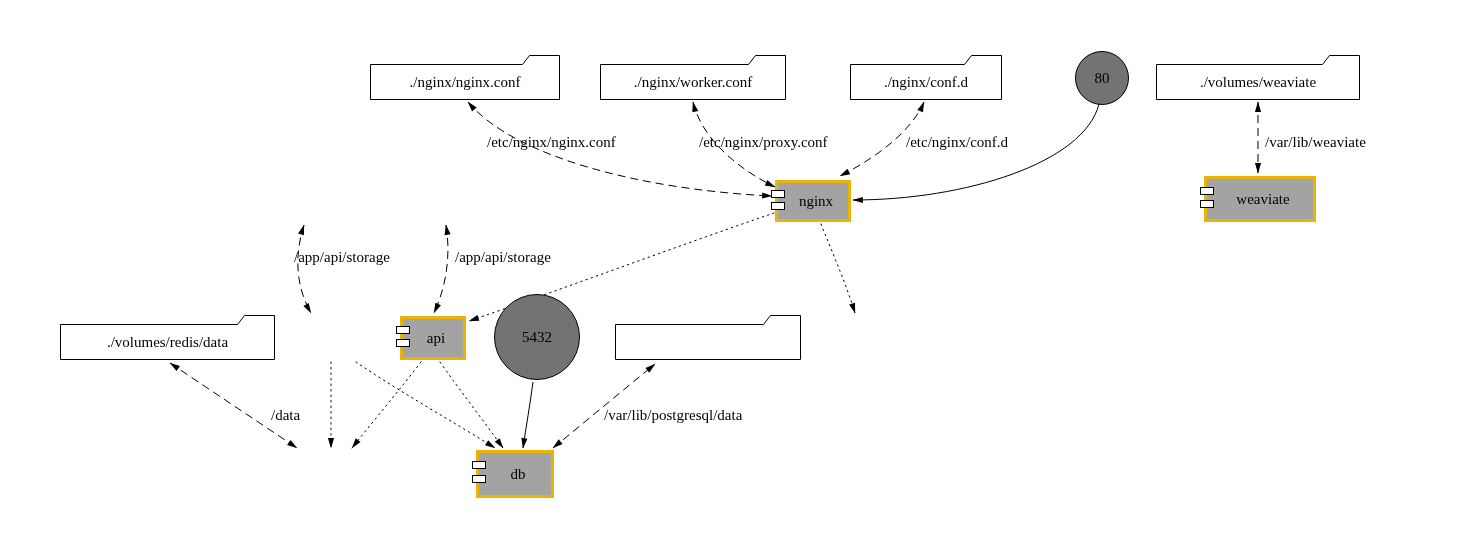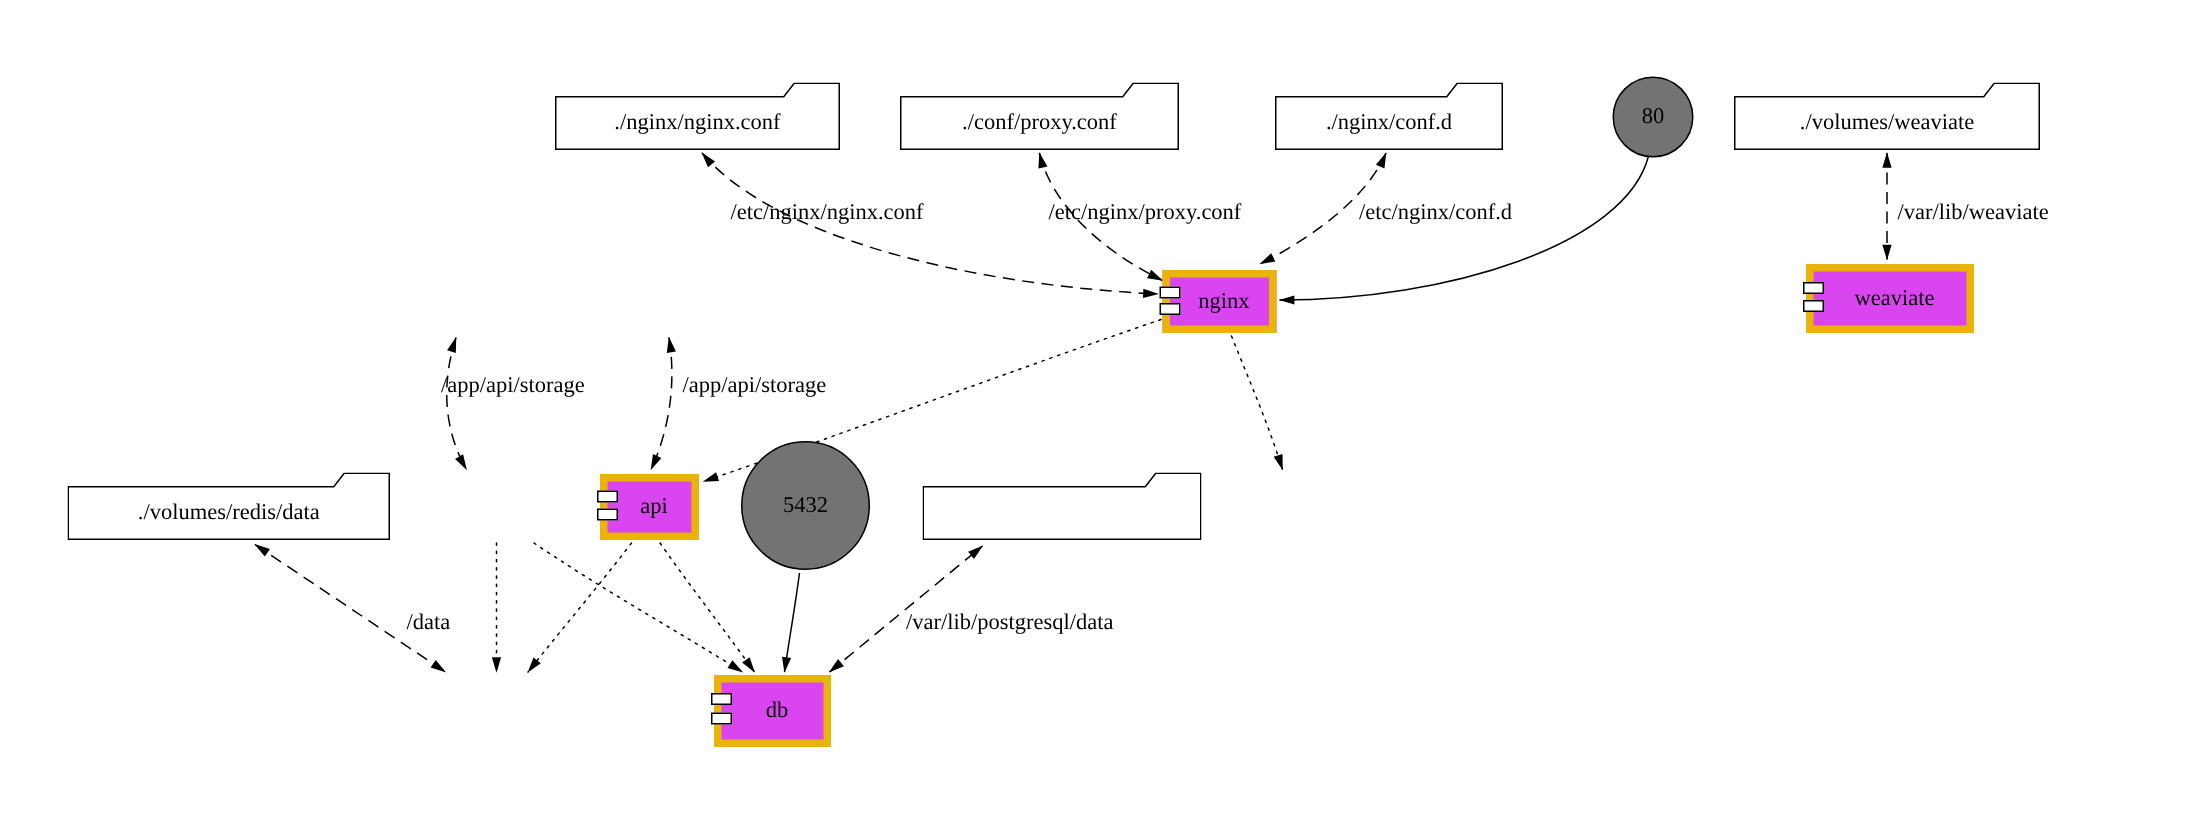--- a/index.html
+++ b/index.html
@@ -19,21 +19,21 @@
   .node .node-label { white-space:nowrap; }
 
   .folder .shape { position:absolute; left:0; top:0; }
   .folder polygon { fill:#ffffff; stroke:#000; stroke-width:1; }
   .folder .node-label {
     position:absolute; left:0; right:0; top:9px; bottom:0;
     display:flex; align-items:center; justify-content:center;
   }
 
   .component {
-    background:#d946ef; border:5px solid #eab308;
+    background:#a3a3a3; border:3px solid #eab308;
     display:flex; align-items:center; justify-content:center;
   }
   .component .node-label { padding-left:6px; }
   .ctab {
     position:absolute; left:-7px; width:14px; height:8px;
     background:#ffffff; border:1px solid #000;
   }
   .ctab-top { top:19%; }
   .ctab-bottom { top:52%; }
 
@@ -78,39 +78,39 @@
     <svg class="shape" width="190" height="45">
         <polygon points="0.5,9.5 152.5,9.5 159.5,0.5 189.5,0.5 189.5,44.5 0.5,44.5"></polygon>
       </svg>
     <span class="node-label">./nginx/nginx.conf</span>
   </div>
 
   <div class="node folder" style="left:600px;top:55px;width:186px;height:45px">
     <svg class="shape" width="186" height="45">
         <polygon points="0.5,9.5 148.5,9.5 155.5,0.5 185.5,0.5 185.5,44.5 0.5,44.5"></polygon>
       </svg>
-    <span class="node-label">./conf/proxy.conf</span>
+    <span class="node-label">./nginx/worker.conf</span>
   </div>
 
   <div class="node folder" style="left:850px;top:55px;width:152px;height:45px">
     <svg class="shape" width="152" height="45">
         <polygon points="0.5,9.5 114.5,9.5 121.5,0.5 151.5,0.5 151.5,44.5 0.5,44.5"></polygon>
       </svg>
     <span class="node-label">./nginx/conf.d</span>
   </div>
 
   <div class="node folder" style="left:1156px;top:55px;width:204px;height:45px">
     <svg class="shape" width="204" height="45">
         <polygon points="0.5,9.5 166.5,9.5 173.5,0.5 203.5,0.5 203.5,44.5 0.5,44.5"></polygon>
       </svg>
     <span class="node-label">./volumes/weaviate</span>
   </div>
 
 
-  <div class="node folder" style="left:45px;top:315px;width:215px;height:45px">
+  <div class="node folder" style="left:60px;top:315px;width:215px;height:45px">
     <svg class="shape" width="215" height="45">
         <polygon points="0.5,9.5 177.5,9.5 184.5,0.5 214.5,0.5 214.5,44.5 0.5,44.5"></polygon>
       </svg>
     <span class="node-label">./volumes/redis/data</span>
   </div>
 
   <div class="node folder" style="left:615px;top:315px;width:186px;height:45px">
     <svg class="shape" width="186" height="45">
         <polygon points="0.5,9.5 148.5,9.5 155.5,0.5 185.5,0.5 185.5,44.5 0.5,44.5"></polygon>
       </svg>

